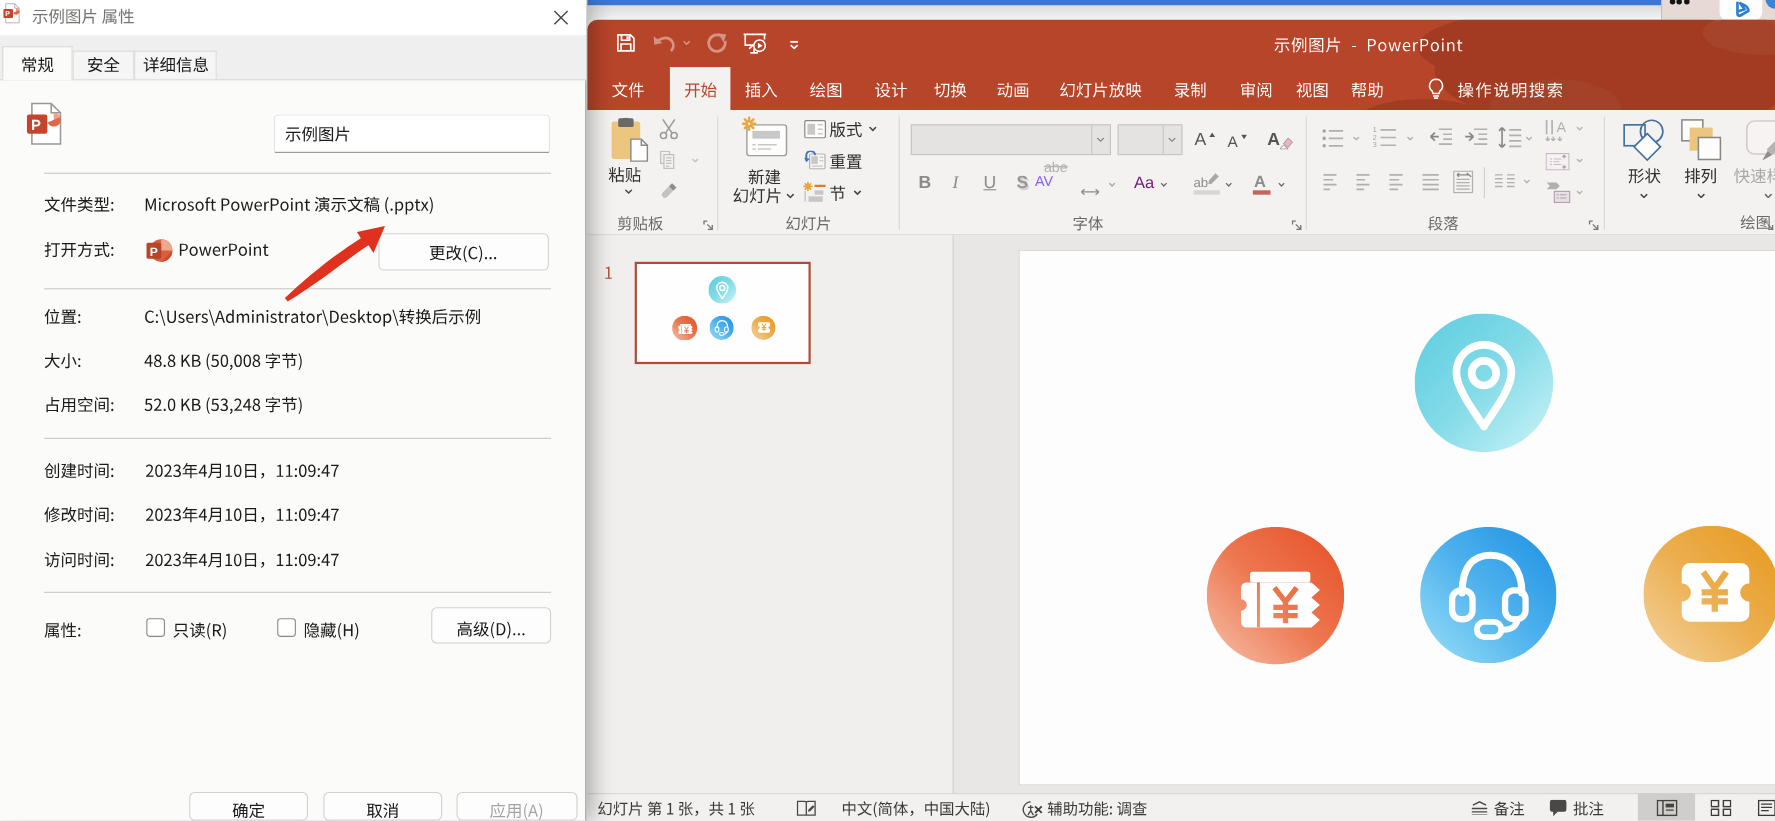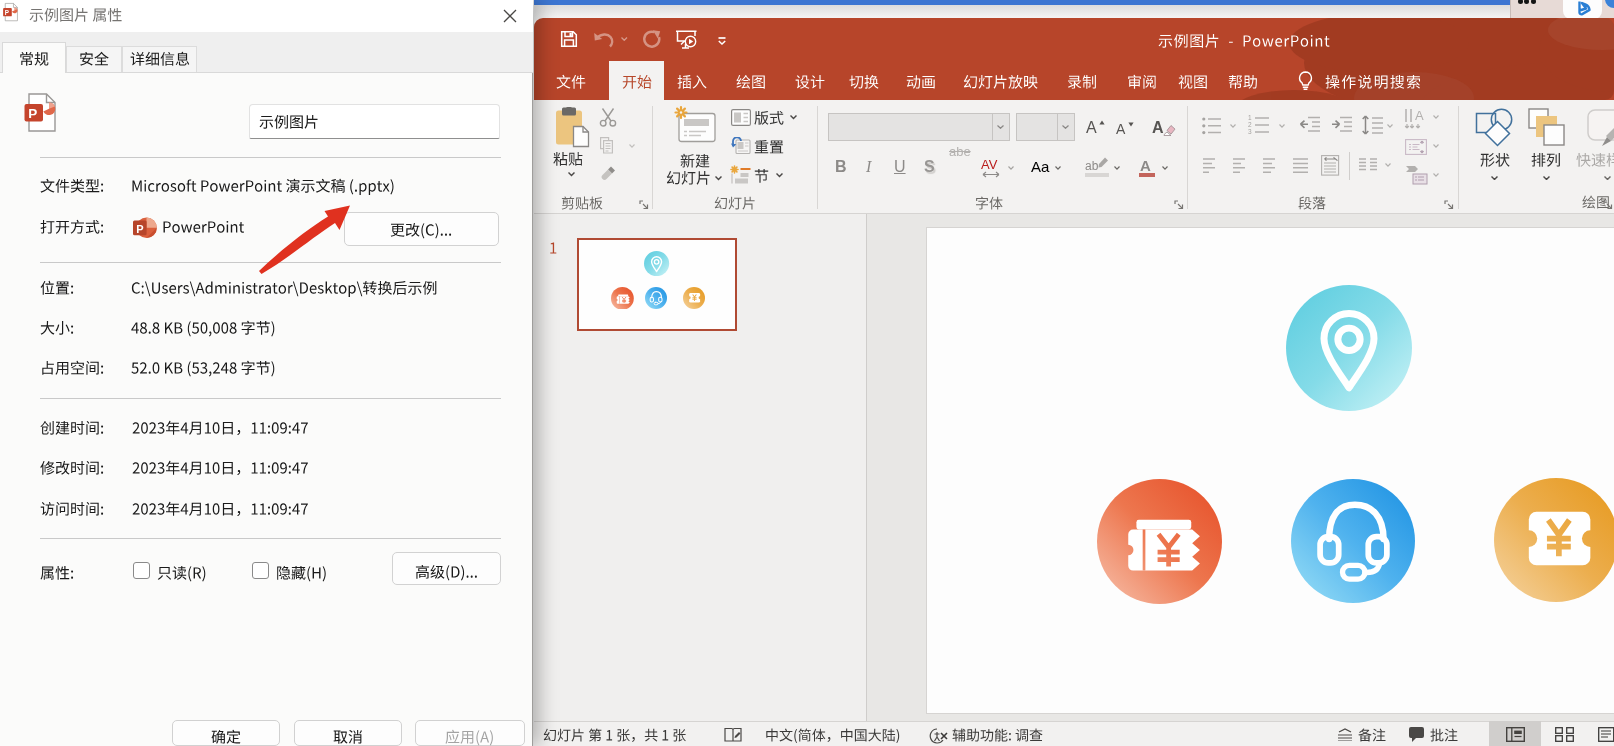--- a/index.html
+++ b/index.html
@@ -270,28 +270,28 @@
 <div class="abs" style="left:1152px;top:119px;font-size:16px;font-weight:bold;color:#565452">A</div>
 <svg class="abs" style="left:1160px;top:122px" width="16" height="14" viewBox="0 0 16 14">
 <path d="M7,8.5 l4,-5 4,3.6 -4,5 Z" fill="#e8b7c2" stroke="#9a8a8e" stroke-width="0.8"></path>
 <path d="M4,13.5 h7 l-4,-3.5 -2.6,2.2 Z" fill="#fdfdfd" stroke="#9a8a8e" stroke-width="0.8"></path>
   </svg>
 <div class="abs" style="left:835px;top:158px;font-size:16px;font-weight:bold;color:#8c8a88">B</div>
 <div class="abs" style="left:866px;top:158px;font-size:16px;font-style:italic;font-family:'Liberation Serif',serif;color:#8c8a88">I</div>
 <div class="abs" style="left:894px;top:158px;font-size:16px;color:#8c8a88;text-decoration:underline">U</div>
 <div class="abs" style="left:924px;top:158px;font-size:16px;font-weight:bold;color:#989694;text-shadow:1.5px 1.5px 1px #d0cecc">S</div>
 <div class="abs" style="left:949px;top:144px;font-size:13px;color:#b3b1af;text-decoration:line-through">abe</div>
-<div class="abs" style="left:981px;top:157px;font-size:13px;color:#b91c1c">AV</div>
+<div class="abs" style="left:941px;top:157px;font-size:13px;color:#8b5cf6">AV</div>
 <svg class="abs" style="left:981px;top:171px" width="20" height="7" viewBox="0 0 20 7">
 <path d="M2,3.5 h16 M2,3.5 l3,-2.5 M2,3.5 l3,2.5 M18,3.5 l-3,-2.5 M18,3.5 l-3,2.5" stroke="#8c8a88" stroke-width="1.1" fill="none"></path>
   </svg>
 <svg style="position:absolute;left:1008.0px;top:166.1px" width="6" height="3.8" viewBox="0 0 6 3.8">
     <polyline points="0.5,0.5 3.0,3.0999999999999996 5.5,0.5" fill="none" stroke="#a5a3a1" stroke-width="1.2"></polyline>
   </svg>
-<div class="abs" style="left:1031px;top:158px;font-size:15px;color:#000000">Aa</div>
+<div class="abs" style="left:1031px;top:158px;font-size:15px;color:#701a75">Aa</div>
 <svg style="position:absolute;left:1055.0px;top:166.1px" width="6" height="3.8" viewBox="0 0 6 3.8">
     <polyline points="0.5,0.5 3.0,3.0999999999999996 5.5,0.5" fill="none" stroke="#6a6865" stroke-width="1.2"></polyline>
   </svg>
 <div class="abs" style="left:1085px;top:159px;font-size:12px;color:#8c8a88">ab</div>
 <svg class="abs" style="left:1097px;top:157px" width="12" height="12" viewBox="0 0 12 12">
 <path d="M8,0.5 l3,3 -6.5,6.5 -3,0.5 0.5,-3.5 Z" fill="#a9a7a5"></path>
   </svg>
 <div style="position:absolute;left:1085px;top:173px;width:24px;height:4px;background:#d8d6d4"></div>
 <svg style="position:absolute;left:1114.0px;top:166.1px" width="6" height="3.8" viewBox="0 0 6 3.8">
     <polyline points="0.5,0.5 3.0,3.0999999999999996 5.5,0.5" fill="none" stroke="#6a6865" stroke-width="1.2"></polyline>

